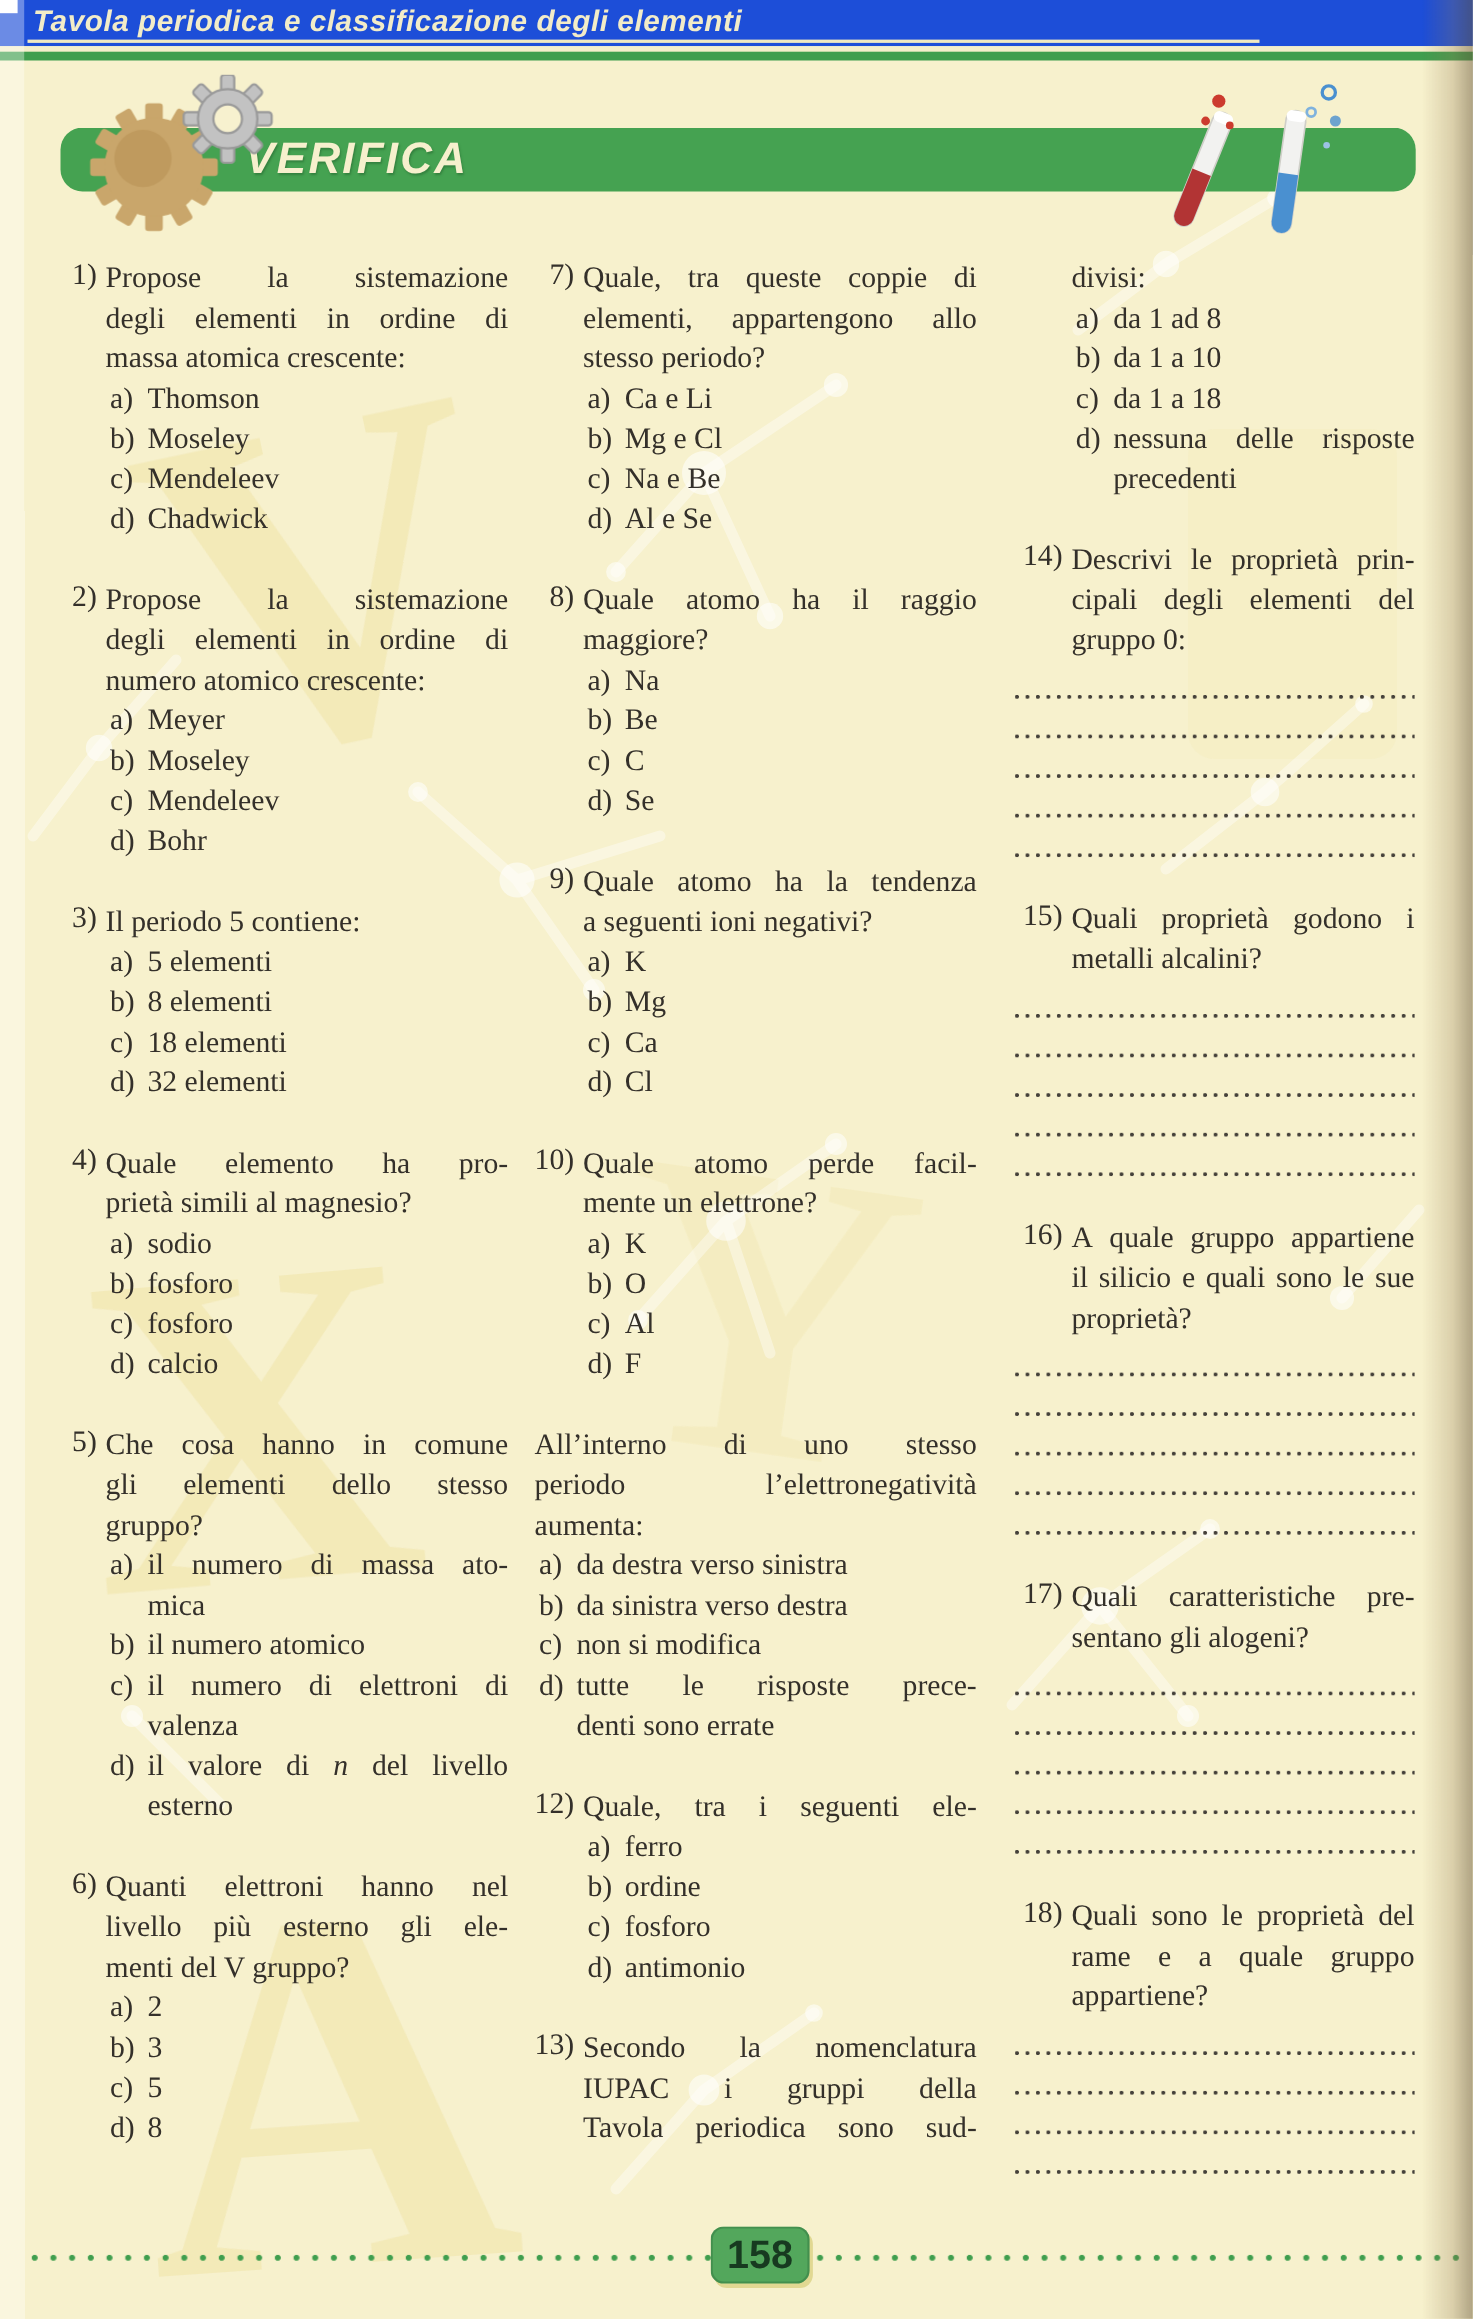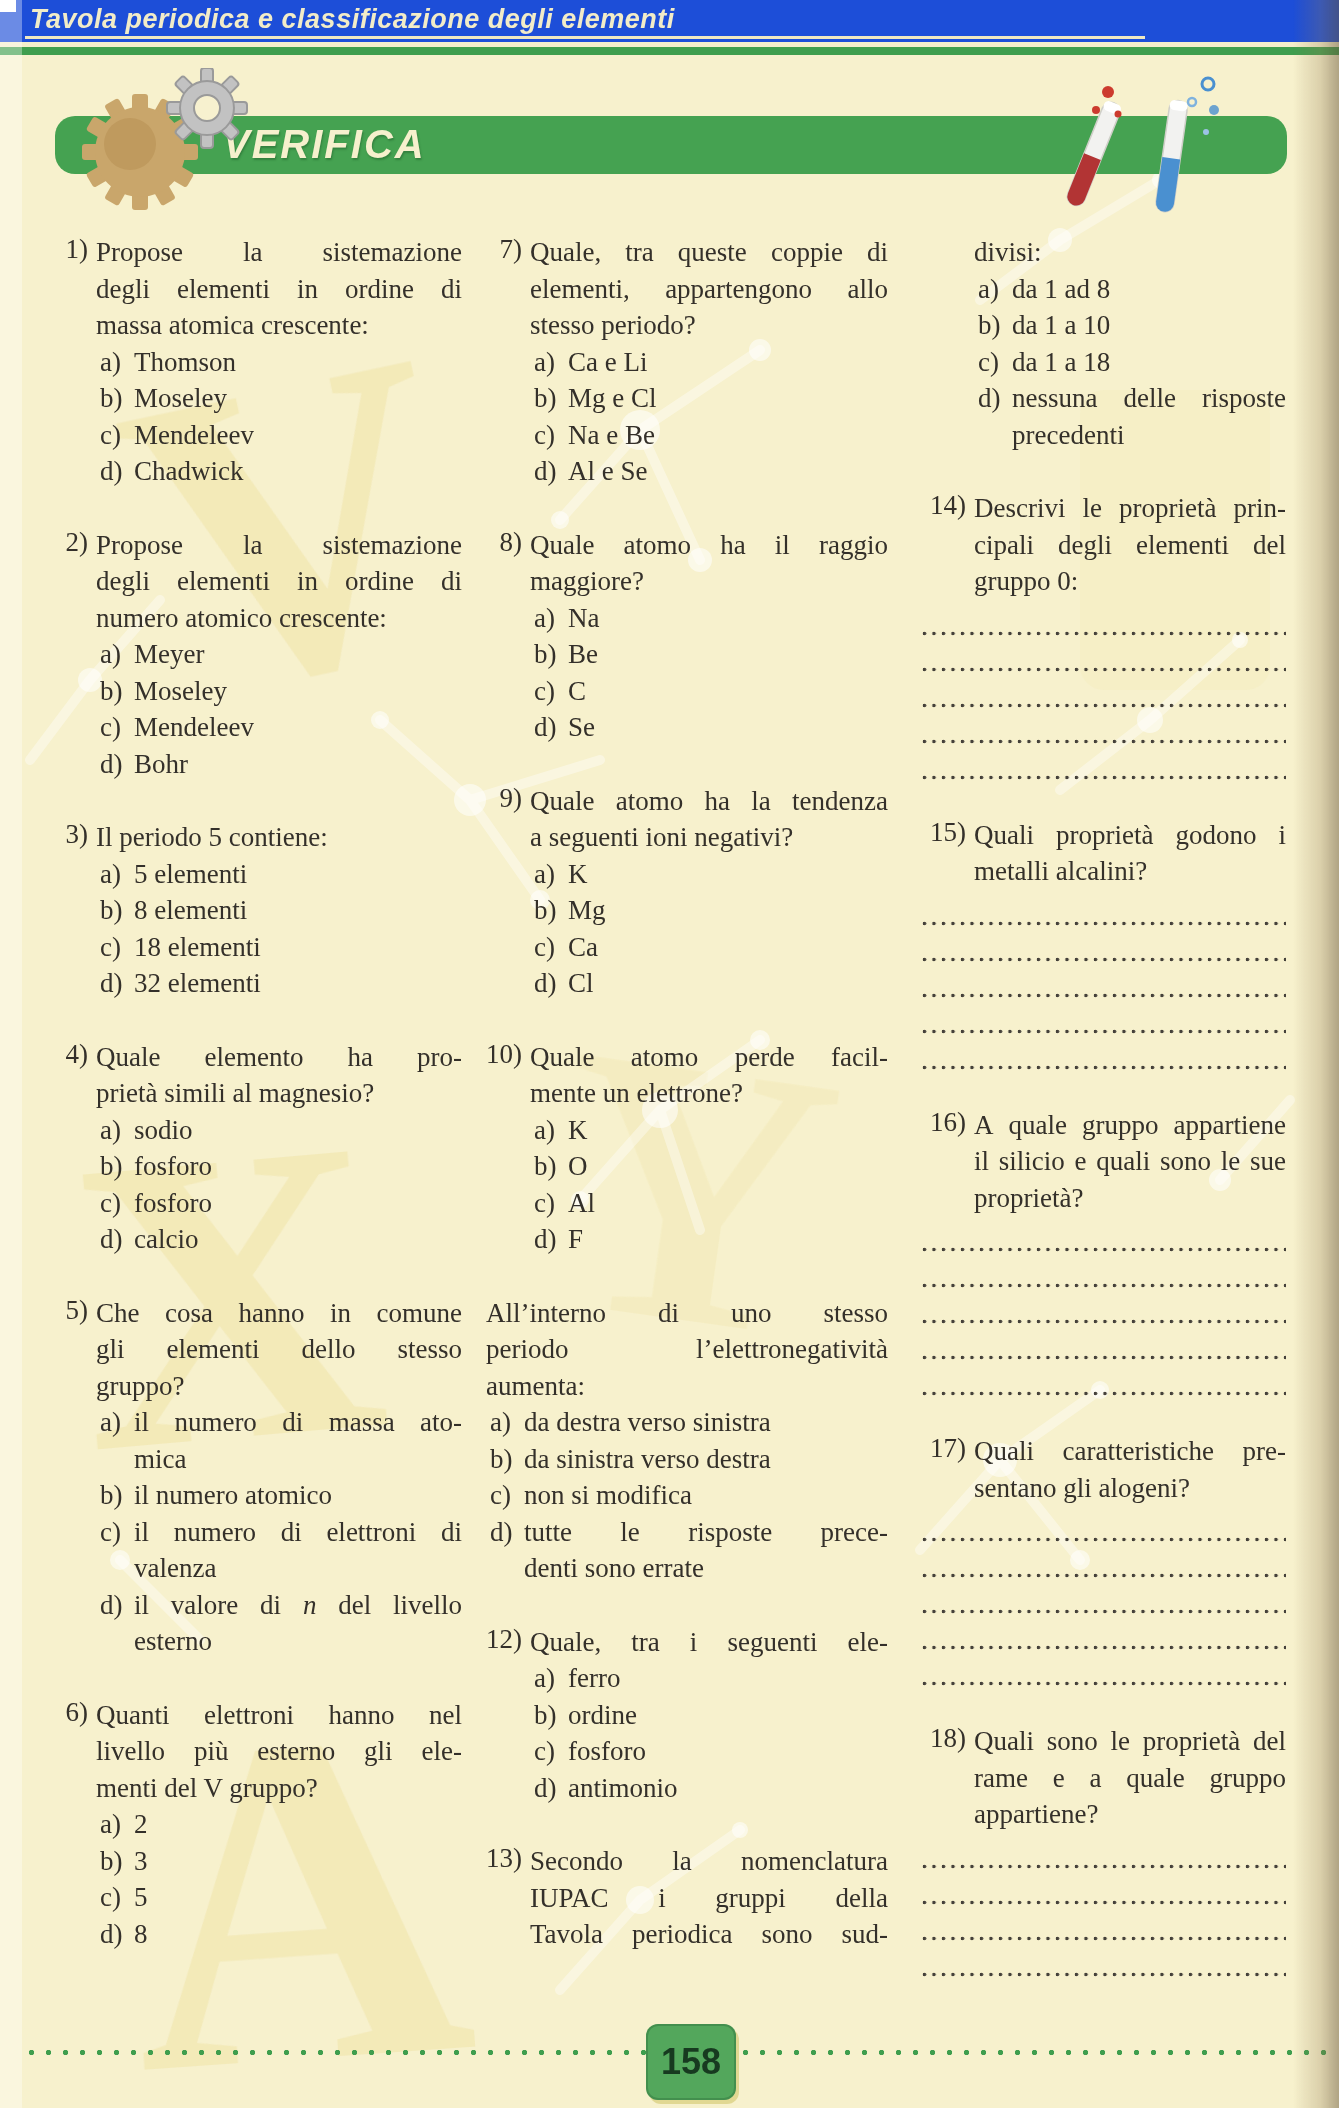--- a/index.html
+++ b/index.html
@@ -37,21 +37,21 @@
   .opts{margin-left:4px;}
   .opt{display:flex;}
   .optlabel{flex:0 0 34px;height:36.5px;line-height:36.5px;}
   .opttext{flex:1;min-width:0;}
   .ans{height:36px;background-image:radial-gradient(circle at 2.5px 2.5px,#45413a 1.5px,rgba(0,0,0,0) 2.1px);
        background-size:9.5px 5px;background-position:0 100%;background-repeat:repeat-x;}
   
   .footer-dots{position:absolute;left:28px;right:4px;top:2049px;height:7px;z-index:2;
        background-image:radial-gradient(circle at 3.5px 3.5px,#3f9e4e 2.4px,rgba(0,0,0,0) 3px);
        background-size:17px 7px;background-repeat:repeat-x;}
-  .page-badge{position:absolute;left:646px;top:2024px;width:90px;height:76px;background:#53a75c;
+  .page-badge{position:absolute;left:646px;top:2024px;width:90px;height:52px;background:#53a75c;
        border-radius:12px;display:flex;align-items:center;justify-content:center;z-index:3;
        box-shadow:3px 4px 0 rgba(222,213,140,.9), inset 0 0 0 2px rgba(30,90,45,.3);
        font-family:"Liberation Sans",sans-serif;font-weight:bold;font-size:36px;color:#173a20;}
   
   .edge-right{position:absolute;top:0;right:0;width:46px;height:100%;z-index:6;pointer-events:none;
        background:linear-gradient(to right,rgba(146,122,82,0),rgba(146,122,82,.28) 60%,rgba(104,86,58,.5));}
   .edge-left{position:absolute;top:0;left:0;width:22px;height:100%;background:rgba(255,255,255,.35);
        z-index:6;pointer-events:none;}
   .corner{position:absolute;left:0;top:0;width:16px;height:12px;background:#ffffff;z-index:7;}
   em{font-style:italic;}

